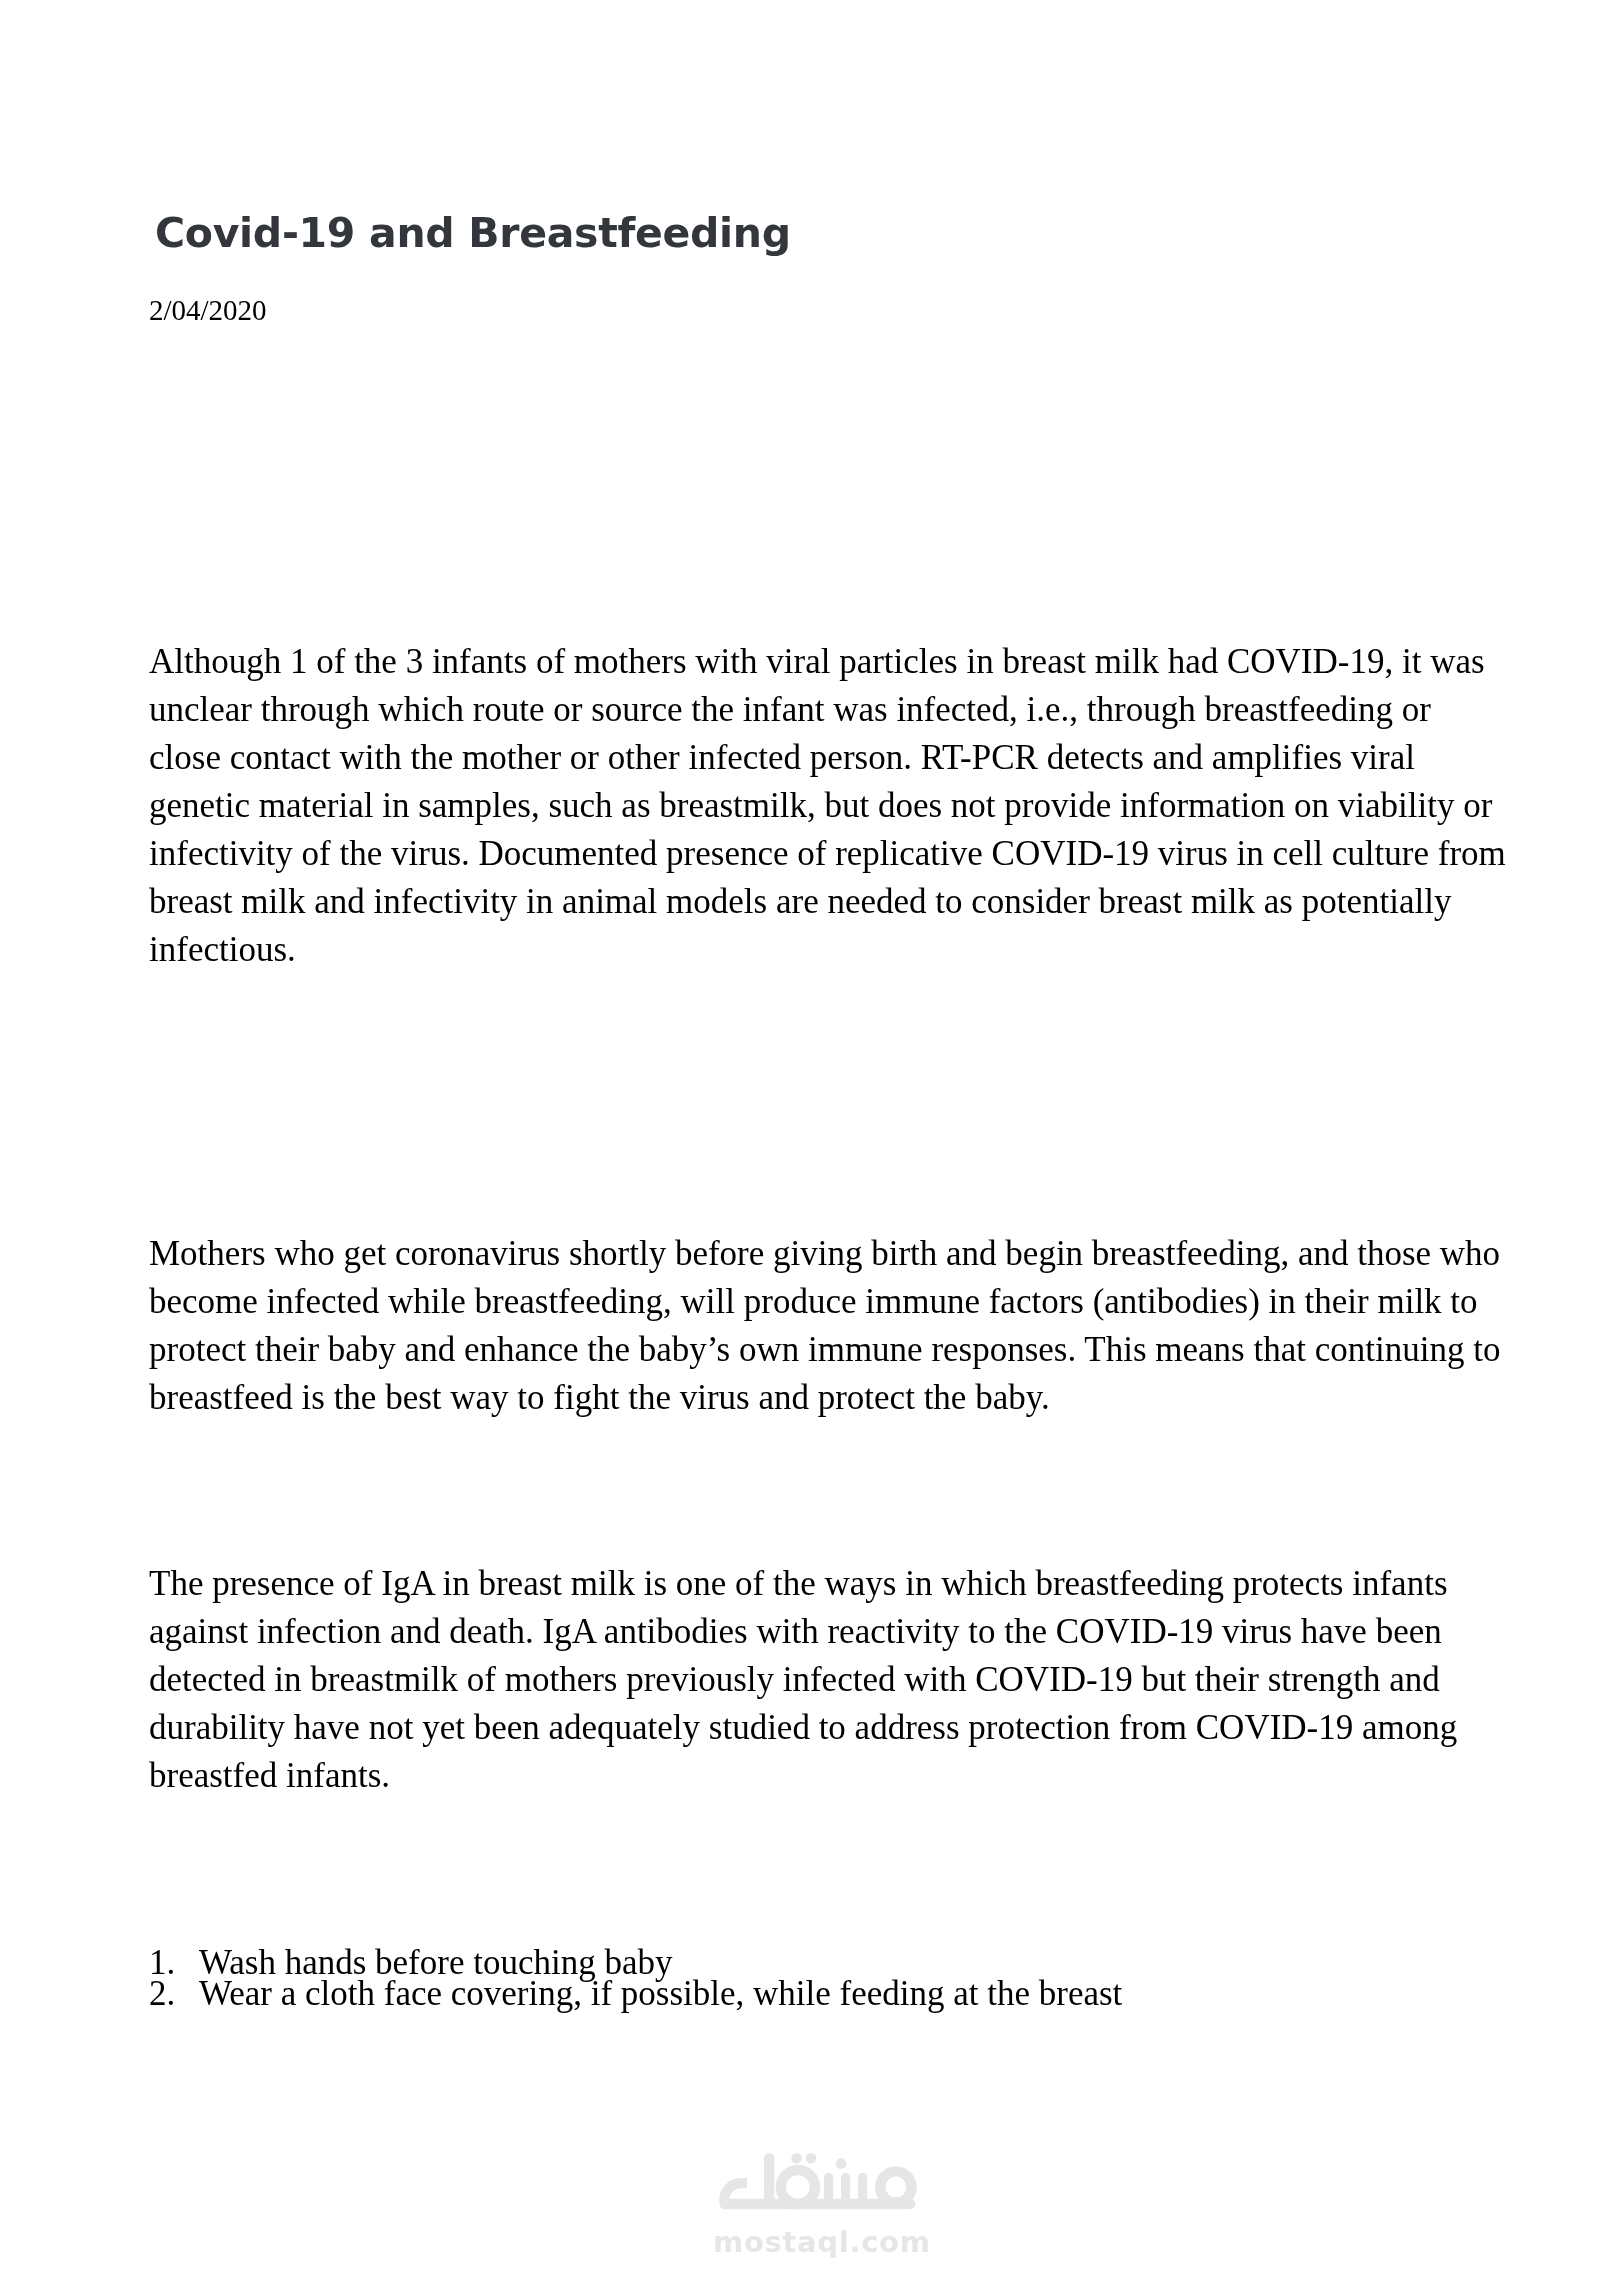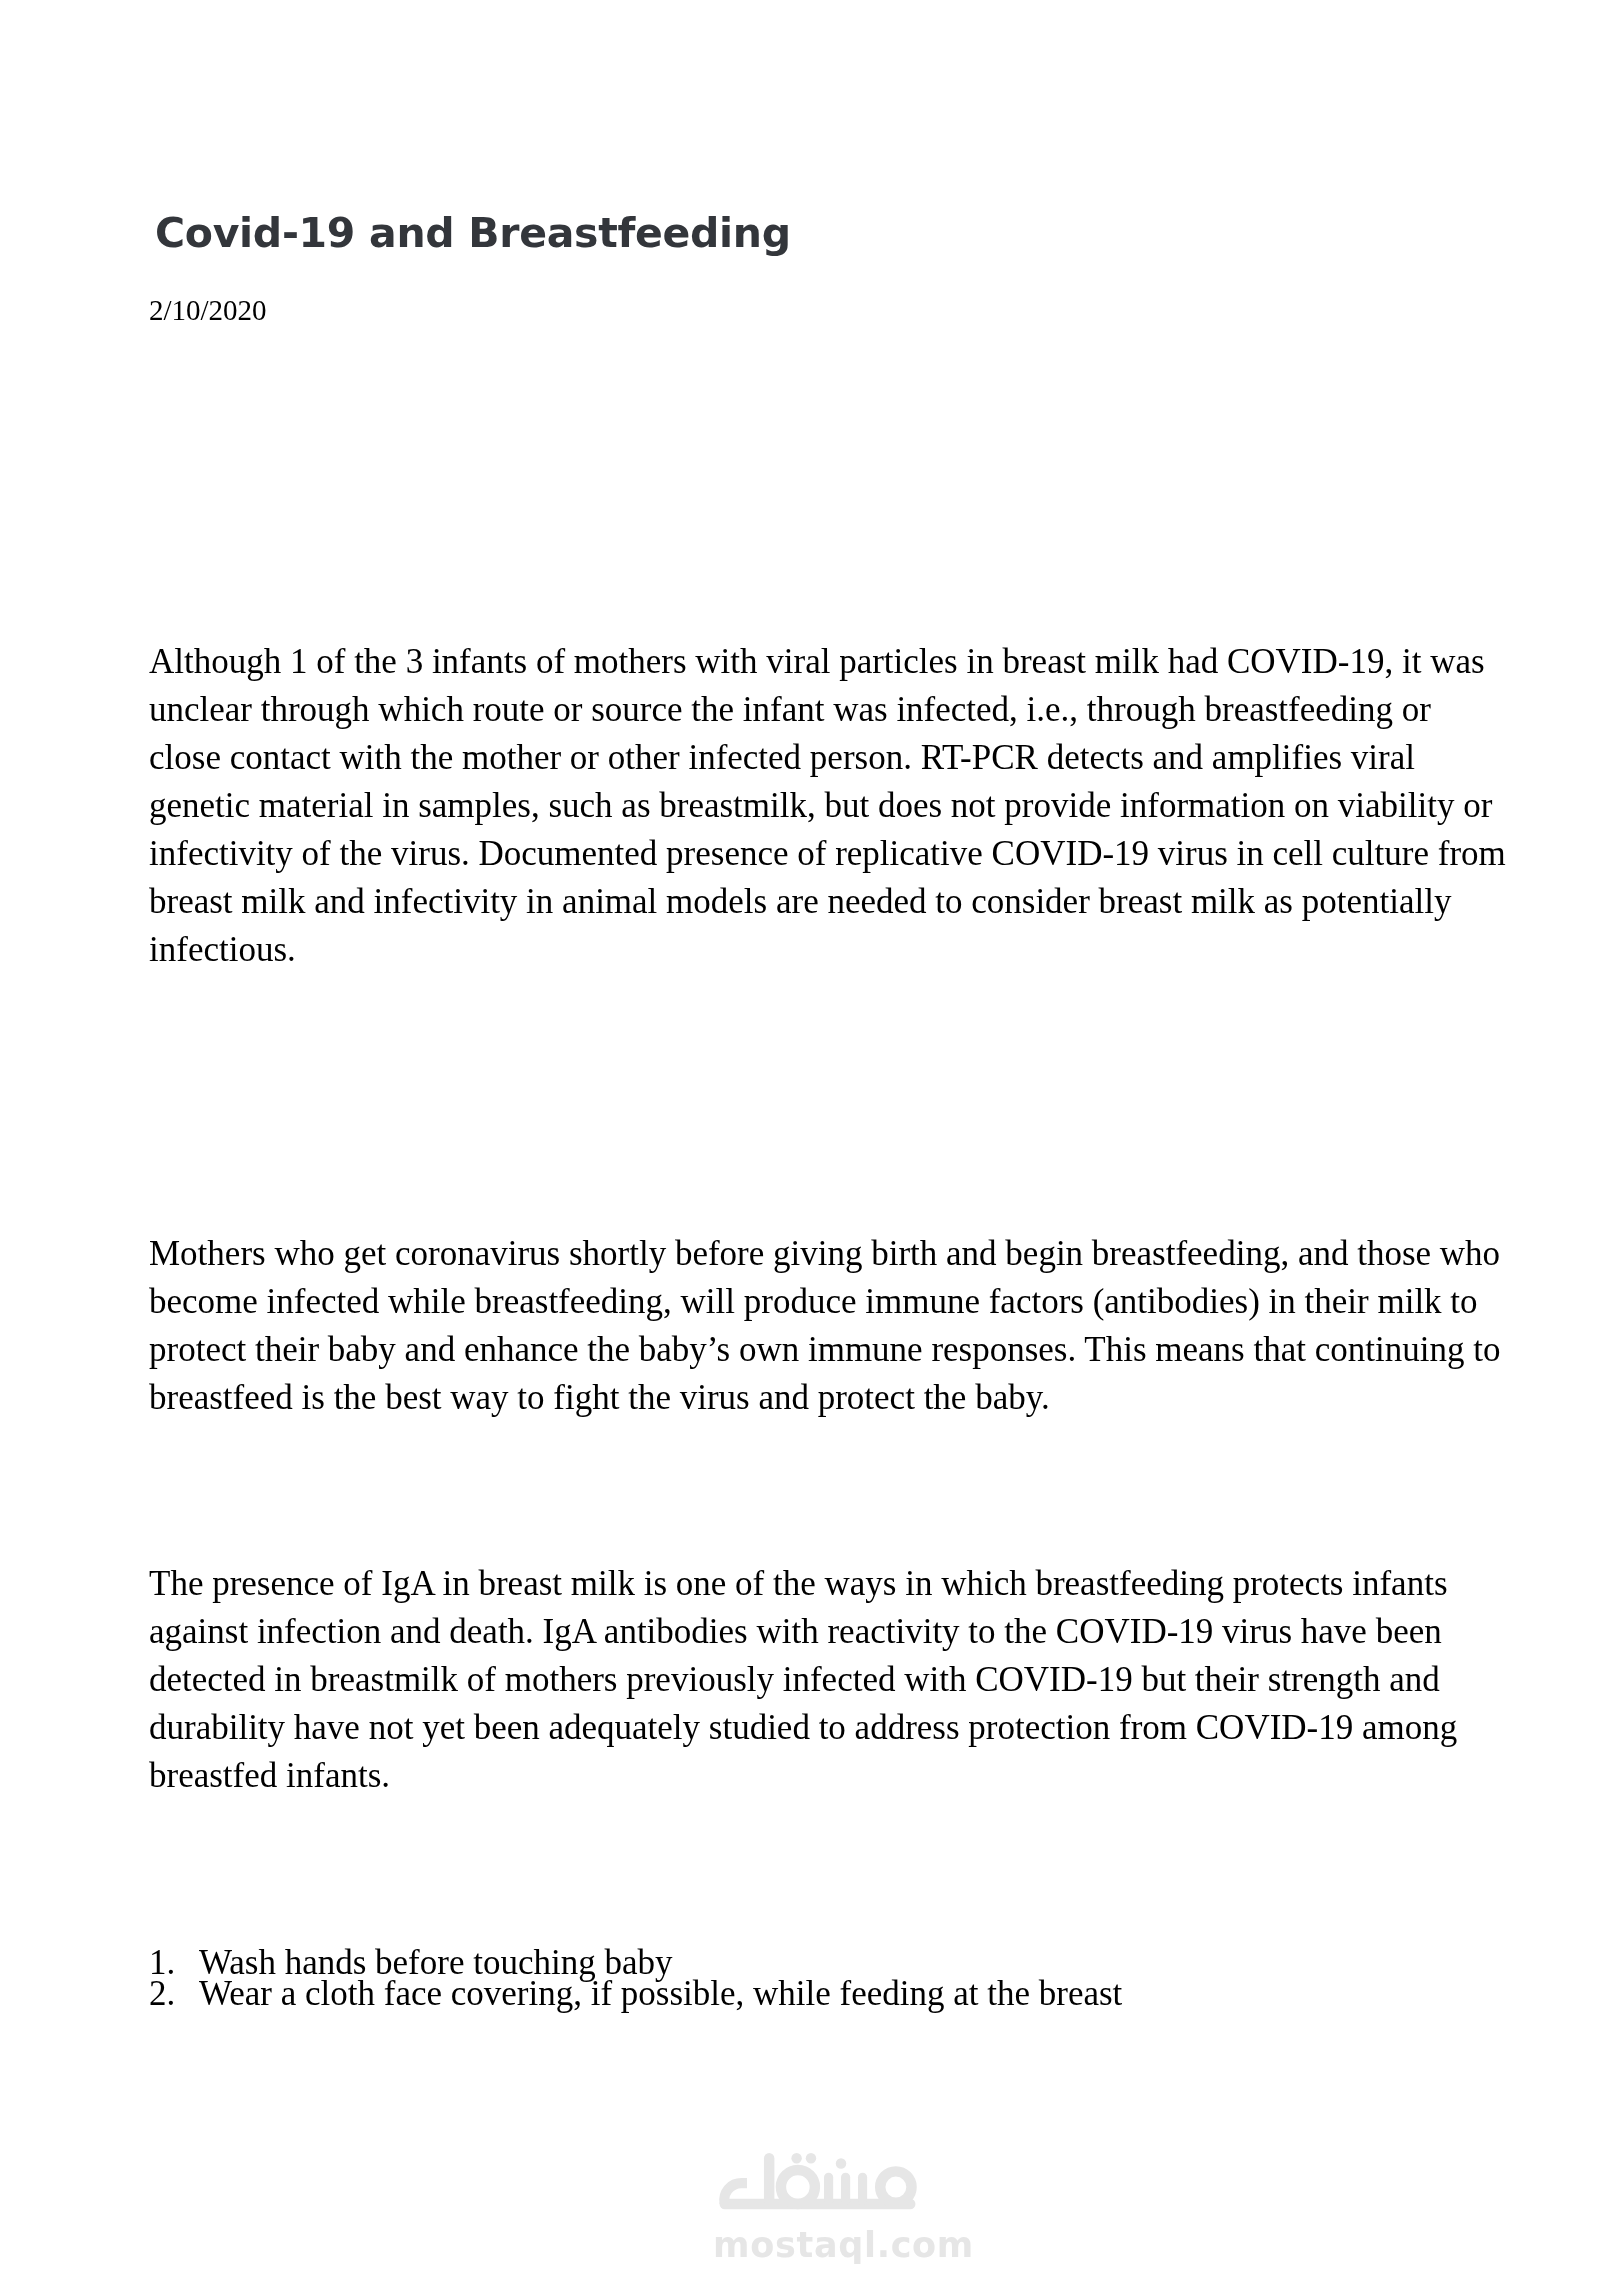--- a/index.html
+++ b/index.html
@@ -31,29 +31,29 @@
     .list { position: absolute; left: 149px; margin: 0; padding: 0; list-style: none;
       font-family: "Liberation Serif", "DejaVu Serif", serif; font-size: 35px; line-height: 48px; color: #000; }
     .list li { position: absolute; left: 0; white-space: nowrap; }
     .list .num { display: inline-block; width: 50px; }
     #li1 { top: 1939px; }
     #li2 { top: 1970px; }
     .watermark { position: absolute; left: 713px; top: 2153px; width: 209px; height: 111px; }
     .wm-text {
       position: absolute; left: 0; top: 72px; width: 209px; text-align: center;
       font-family: "DejaVu Sans", "Liberation Sans", sans-serif; font-weight: bold;
-      font-size: 35px; color: #e6e6e6; letter-spacing: 0.7px;
+      font-size: 29px; color: #e6e6e6; letter-spacing: 0.7px;
     }
   </style>
 </head>
 <body>
 
 <div class="page">
   <h1 class="title">Covid-19 and Breastfeeding</h1>
-  <p class="date">2/10/2020</p>
+  <p class="date">2/04/2020</p>
 
   <p class="para" id="p3">Although 1 of the 3 infants of mothers with viral particles in breast milk had COVID-19, it was unclear through which route or source the infant was infected, i.e., through breastfeeding or close contact with the mother or other infected person. RT-PCR detects and amplifies viral genetic material in samples, such as breastmilk, but does not provide information on viability or infectivity of the virus. Documented presence of replicative COVID-19 virus in cell culture from breast milk and infectivity in animal models are needed to consider breast milk as potentially infectious.</p>
   <p class="para" id="p5">Mothers who get coronavirus shortly before giving birth and begin breastfeeding, and those who become infected while breastfeeding, will produce immune factors (antibodies) in their milk to protect their baby and enhance the baby’s own immune responses. This means that continuing to breastfeed is the best way to fight the virus and protect the baby.</p>
   <p class="para" id="p6">The presence of IgA in breast milk is one of the ways in which breastfeeding protects infants against infection and death. IgA antibodies with reactivity to the COVID-19 virus have been detected in breastmilk of mothers previously infected with COVID-19 but their strength and durability have not yet been adequately studied to address protection from COVID-19 among breastfed infants.</p>
 
   <ol class="list">
     <li id="li1">
       <span class="num">1.</span><span>Wash hands before touching baby</span>
     </li>
     <li id="li2">

